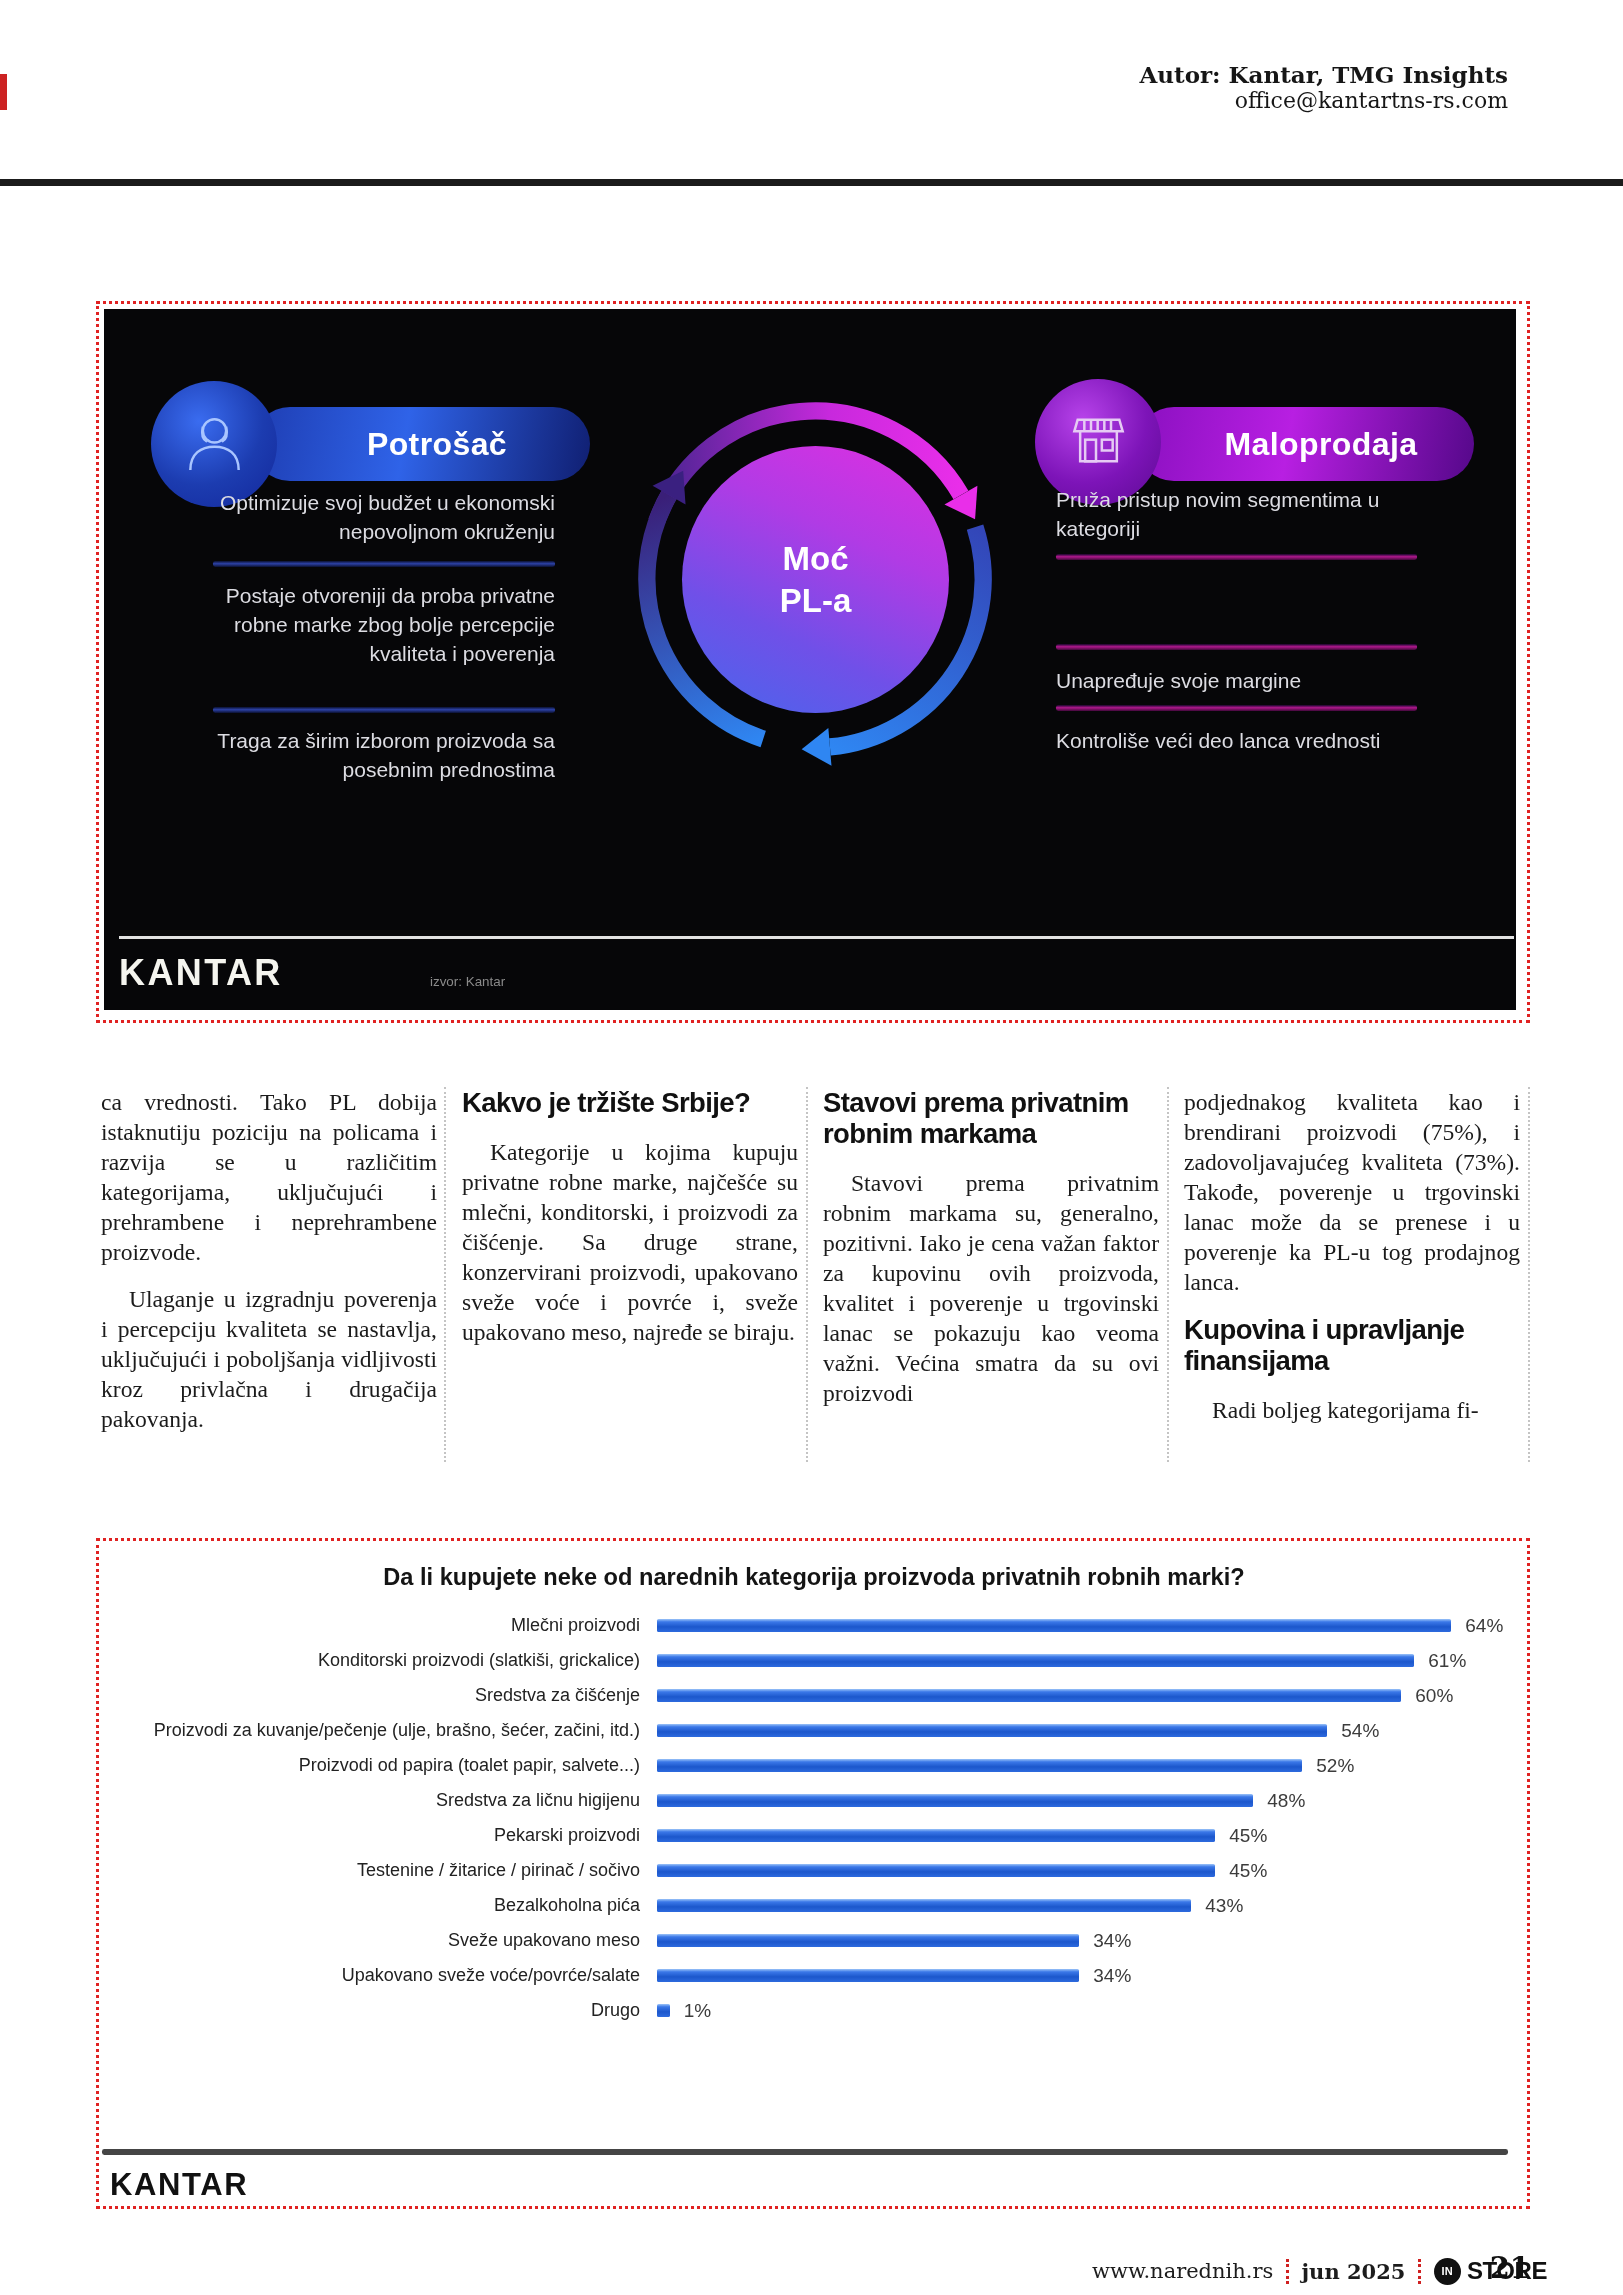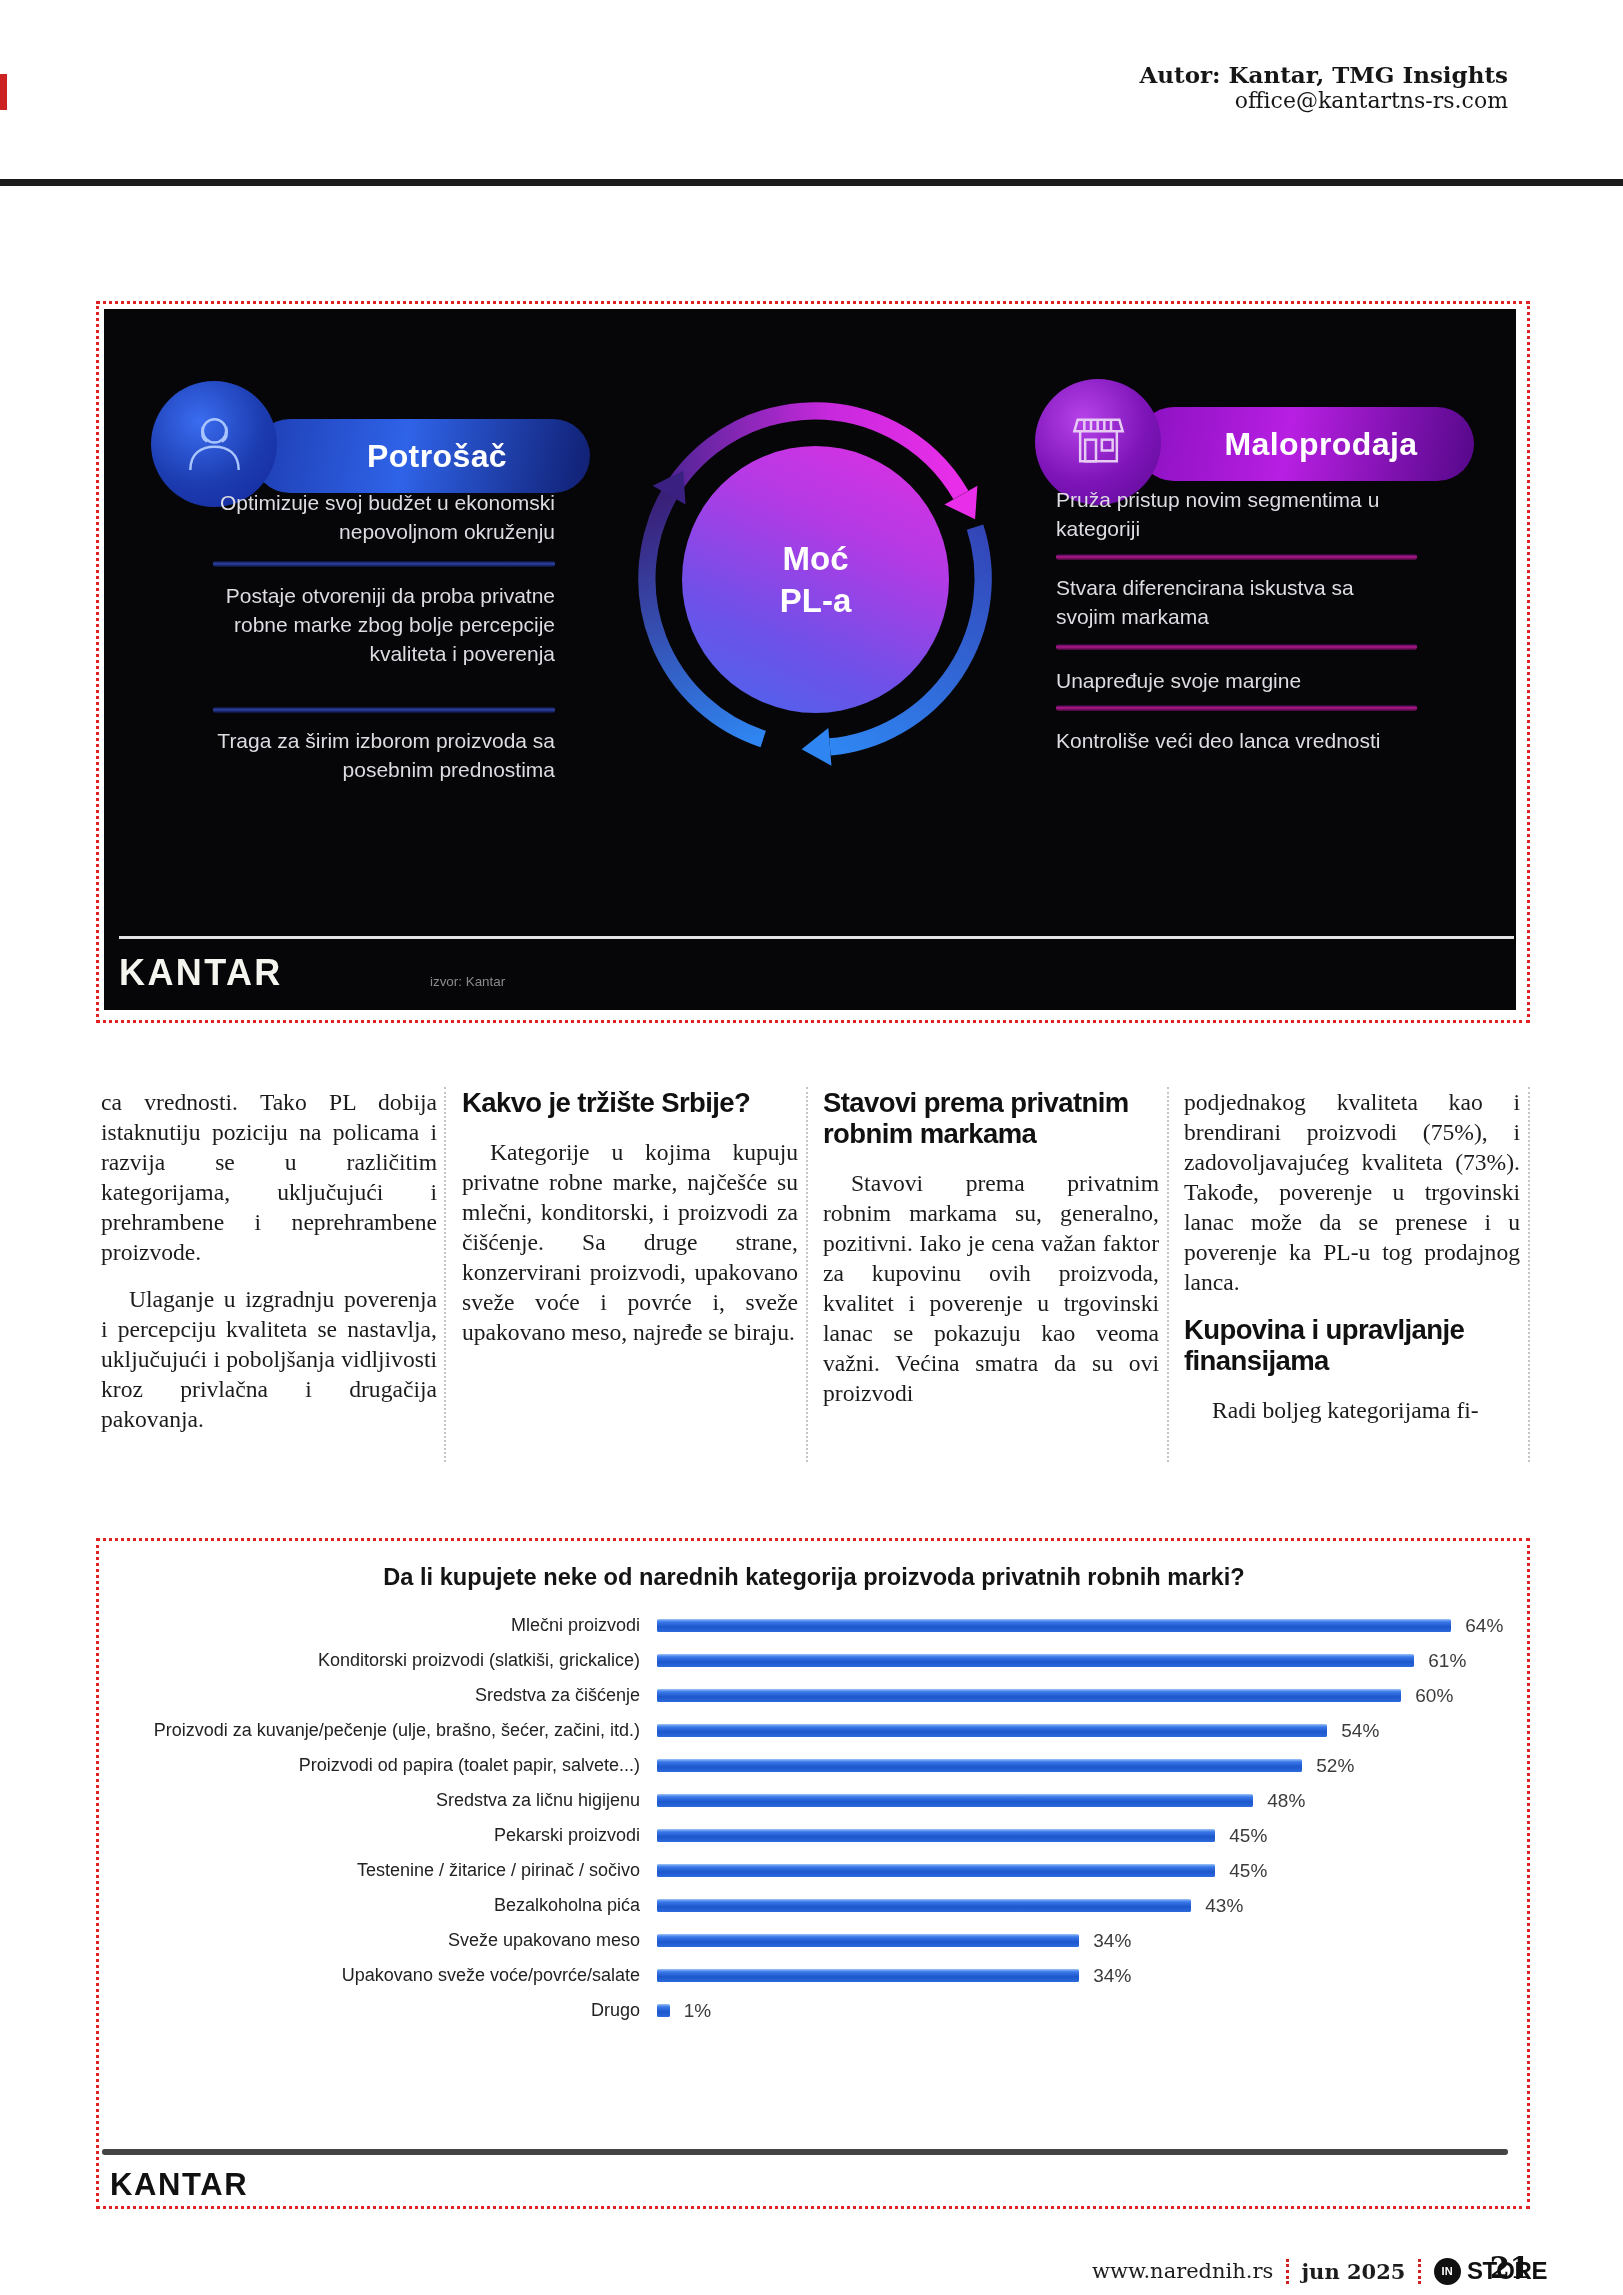--- a/index.html
+++ b/index.html
@@ -24,21 +24,21 @@
   .bubble-consumer{left:151px;top:381px;width:126px;height:126px;
       background:radial-gradient(circle at 38% 32%, #3a6cf0 0%, #1c3cb0 55%, #13279a 100%);
       display:flex;align-items:center;justify-content:center;}
   .bubble-retail{left:1035px;top:379px;width:126px;height:126px;
       background:radial-gradient(circle at 38% 32%, #b743ea 0%, #7d14b8 55%, #5c0a92 100%);
       display:flex;align-items:center;justify-content:center;}
 
   .pill{position:absolute;top:407px;width:306px;height:74px;border-radius:37px;
         display:flex;align-items:center;justify-content:center;
         color:#ffffff;font-size:32px;font-weight:bold;letter-spacing:0.4px;}
-  .pill-consumer{left:253px;background:linear-gradient(100deg,#1e3db2 0%,#2f63e8 45%,#101f72 100%);padding-left:31px;margin-top:12px;}
+  .pill-consumer{left:253px;background:linear-gradient(100deg,#1e3db2 0%,#2f63e8 45%,#101f72 100%);padding-left:31px;}
   .pill-retail{left:1137px;background:linear-gradient(100deg,#8a10c0 0%,#b81fe2 45%,#55088a 100%);padding-left:31px;}
 
   .info-item{position:absolute;color:#dcdce2;font-size:21px;line-height:29px;}
   .info-item-left{left:213px;width:342px;text-align:right;}
   .info-item-right{left:1056px;width:361px;text-align:left;}
   .info-div{position:absolute;height:6.3px;border-radius:2.4px;}
   .info-div-left{left:213px;width:342px;
       background:linear-gradient(180deg,#0a1030 0%,#2c41a6 45%,#0a1030 100%);}
   .info-div-right{left:1056px;width:361px;
       background:linear-gradient(180deg,#15052a 0%,#b0188c 45%,#40083a 100%);}
@@ -146,21 +146,20 @@
     </div>
 
     <div class="info-item info-item-left li0">Optimizuje svoj budžet u ekonomski nepovoljnom okruženju</div>
     <div class="info-div info-div-left ldiv0"></div>
     <div class="info-item info-item-left li1">Postaje otvoreniji da proba privatne robne marke zbog bolje percepcije kvaliteta i poverenja</div>
     <div class="info-div info-div-left ldiv1"></div>
     <div class="info-item info-item-left li2">Traga za širim izborom proizvoda sa posebnim prednostima</div>
 
     <div class="info-item info-item-right ri0">Pruža pristup novim segmentima u kategoriji</div>
     <div class="info-div info-div-right rdiv0"></div>
-    <div class="info-item info-item-right ri1">Stvara diferencirana iskustva sa svojim markama</div>
     <div class="info-div info-div-right rdiv1"></div>
     <div class="info-item info-item-right ri2">Unapređuje svoje margine</div>
     <div class="info-div info-div-right rdiv2"></div>
     <div class="info-item info-item-right ri3">Kontroliše veći deo lanca vrednosti</div>
 
     <svg class="cycle-arrows" viewBox="0 0 520 520">
       <defs>
         <linearGradient id="gTop" gradientUnits="userSpaceOnUse" x1="58" y1="187" x2="446" y2="153">
           <stop offset="0" stop-color="#45248e"></stop>
             <stop offset="0.6" stop-color="#c829dd"></stop>

